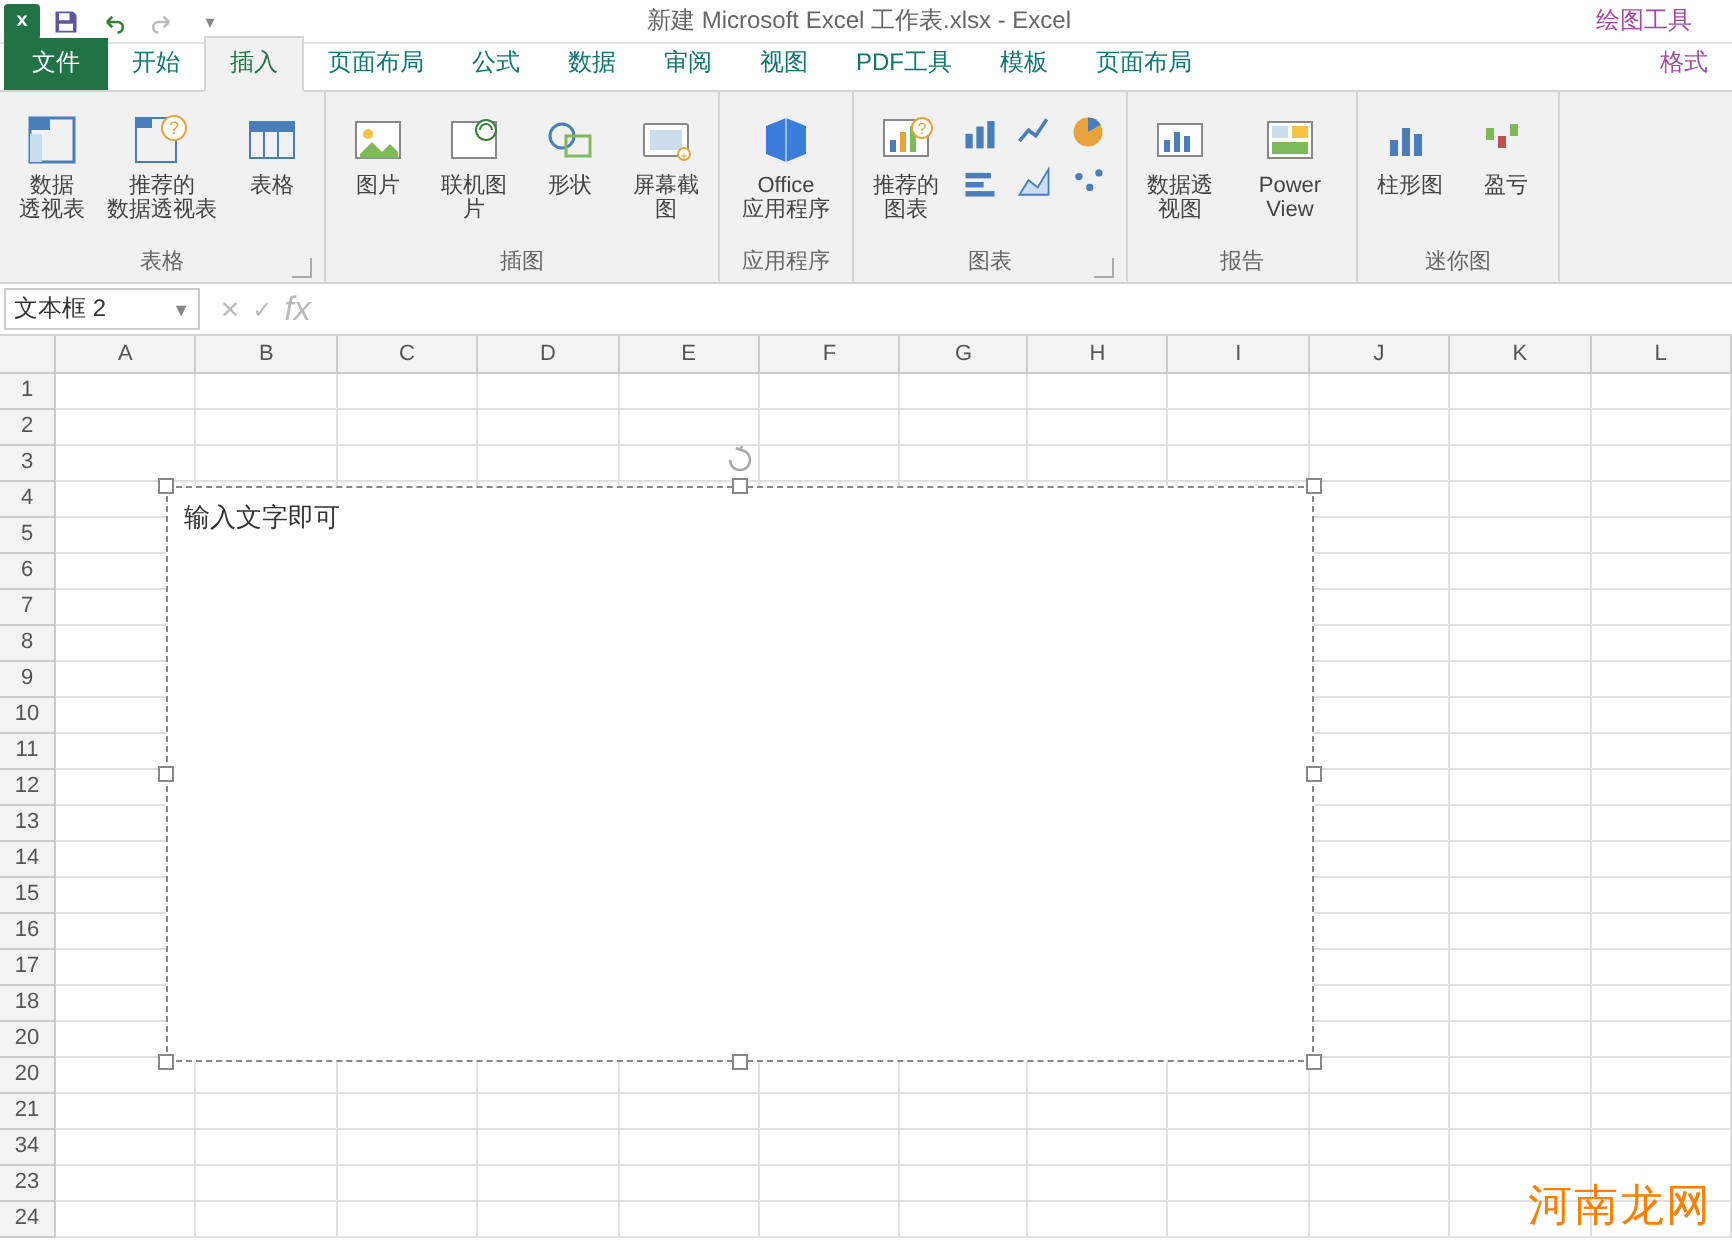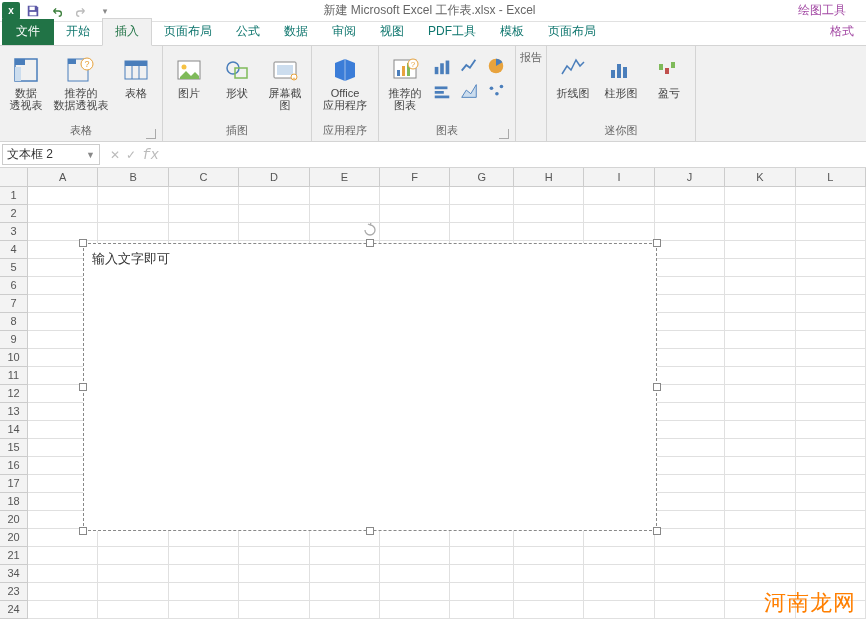--- a/index.html
+++ b/index.html
@@ -27,21 +27,21 @@
 .big-btn.wide { width: 58px; }
 .big-btn .icon-holder { height: 34px; display: flex; align-items: center; justify-content: center; }
 .big-btn .btn-label { font-size: 11px; color: #444; line-height: 12px; white-space: pre-line; }
 .small-btn { width: 22px; height: 22px; display: flex; align-items: center; justify-content: center; }
 .ico { width: 28px; height: 28px; }
 
 .name-fx-bar { height: 26px; border-bottom: 1px solid #d4d4d4; display: flex; align-items: stretch; }
 .name-box { width: 98px; border-right: 1px solid #d4d4d4; display: flex; align-items: center; padding: 0 4px; font-size: 12px; color: #333; position: relative; background: #fff; margin: 2px; border: 1px solid #ccc; }
 .name-box .drop { margin-left: auto; color: #888; font-size: 9px; }
 .fx-tools { display: flex; align-items: center; gap: 6px; padding: 0 8px; color: #bbb; }
-.fx-tools .fx { font-style: italic; font-family: Liberation Mono, monospace; font-size: 14px; }
+.fx-tools .fx { font-style: italic; font-family: Liberation Sans, sans-serif; font-size: 17px; }
 .formula-input { flex: 1; border: none; outline: none; padding: 0 4px; font-size: 12px; }
 
 .grid-wrap { position: relative; height: 461px; overflow: hidden; }
 .corner { position: absolute; top: 0; left: 0; width: 28px; height: 19px; background: #f3f3f3; border-right: 1px solid #ccc; border-bottom: 1px solid #ccc; }
 .col-headers { position: absolute; top: 0; left: 28px; right: 0; height: 19px; display: flex; }
 .col-h { border-right: 1px solid #ccc; border-bottom: 1px solid #ccc; background: #f3f3f3; text-align: center; font-size: 11px; color: #555; line-height: 18px; }
 .row-headers { position: absolute; top: 19px; left: 0; width: 28px; }
 .row-h { height: 18px; border-right: 1px solid #ccc; border-bottom: 1px solid #ccc; background: #f3f3f3; text-align: center; font-size: 11px; color: #555; line-height: 17px; }
 .cells { position: absolute; top: 19px; left: 28px; right: 0; bottom: 0; }
 .cell-row { display: flex; height: 18px; }
@@ -157,20 +157,30 @@
               <rect x="3" y="5" width="22" height="18" fill="#fff" stroke="#888"></rect>
               <circle cx="9" cy="11" r="2.5" fill="#f6c244"></circle>
               <path d="M5 21l6-6 5 5 4-4 4 4v3H5z" fill="#7fba5a"></path>
             </svg>
           </div>
           <div class="btn-label">图片</div>
         </div>
         <div class="big-btn">
           <div class="icon-holder">
             <svg class="ico" viewBox="0 0 28 28">
+              <rect x="3" y="5" width="22" height="18" fill="#fff" stroke="#888"></rect>
+              <circle cx="20" cy="9" r="5" fill="#fff" stroke="#3a7e3a"></circle>
+              <path d="M17 9a3 3 0 0 1 6 0" fill="none" stroke="#3a7e3a"></path>
+            </svg>
+          </div>
+          <div class="btn-label">联机图片</div>
+        </div>
+        <div class="big-btn">
+          <div class="icon-holder">
+            <svg class="ico" viewBox="0 0 28 28">
               <circle cx="10" cy="12" r="6" fill="none" stroke="#4a7ebb" stroke-width="1.5"></circle>
               <rect x="12" y="12" width="12" height="10" fill="none" stroke="#7fba5a" stroke-width="1.5"></rect>
             </svg>
           </div>
           <div class="btn-label">形状</div>
         </div>
         <div class="big-btn">
           <div class="icon-holder">
             <svg class="ico" viewBox="0 0 28 28">
               <rect x="3" y="6" width="22" height="16" rx="1" fill="#fff" stroke="#888"></rect>
@@ -251,32 +261,49 @@
               <circle cx="6" cy="8" r="2" fill="#4a7ebb"></circle>
               <circle cx="12" cy="14" r="2" fill="#4a7ebb"></circle>
               <circle cx="17" cy="6" r="2" fill="#4a7ebb"></circle>
             </svg>
           </div>
         </div>
       </div>
       <div class="group-label">图表<div class="dialog-launcher"></div></div>
     </div>
     <div class="ribbon-group">
+      <div class="group-content">
+        <div class="big-btn">
+          <div class="icon-holder">
+            <svg class="ico" viewBox="0 0 28 28">
+              <rect x="3" y="6" width="22" height="16" fill="#fff" stroke="#888"></rect>
+              <rect x="6" y="14" width="3" height="6" fill="#4a7ebb"></rect>
+              <rect x="11" y="10" width="3" height="10" fill="#4a7ebb"></rect>
+              <rect x="16" y="12" width="3" height="8" fill="#4a7ebb"></rect>
+            </svg>
+          </div>
+          <div class="btn-label">数据透视图</div>
+        </div>
+        <div class="big-btn wide">
+          <div class="icon-holder">
+            <svg class="ico" viewBox="0 0 28 28">
+              <rect x="3" y="5" width="22" height="18" fill="#fff" stroke="#888"></rect>
+              <rect x="5" y="7" width="8" height="6" fill="#cde"></rect>
+              <rect x="15" y="7" width="8" height="6" fill="#f6c244"></rect>
+              <rect x="5" y="15" width="18" height="6" fill="#7fba5a"></rect>
+            </svg>
+          </div>
+          <div class="btn-label">Power
+View</div>
+        </div>
+      </div>
       <div class="group-label">报告</div>
     </div>
     <div class="ribbon-group">
       <div class="group-content">
-        <div class="big-btn">
-          <div class="icon-holder">
-            <svg class="ico" viewBox="0 0 28 28">
-              <path d="M3 18l5-8 4 4 5-10 4 6 4-4" fill="none" stroke="#4a7ebb" stroke-width="1.5"></path>
-            </svg>
-          </div>
-          <div class="btn-label">折线图</div>
-        </div>
         <div class="big-btn">
           <div class="icon-holder">
             <svg class="ico" viewBox="0 0 28 28">
               <rect x="4" y="14" width="4" height="8" fill="#4a7ebb"></rect>
               <rect x="10" y="8" width="4" height="14" fill="#4a7ebb"></rect>
               <rect x="16" y="11" width="4" height="11" fill="#4a7ebb"></rect>
             </svg>
           </div>
           <div class="btn-label">柱形图</div>
         </div>

